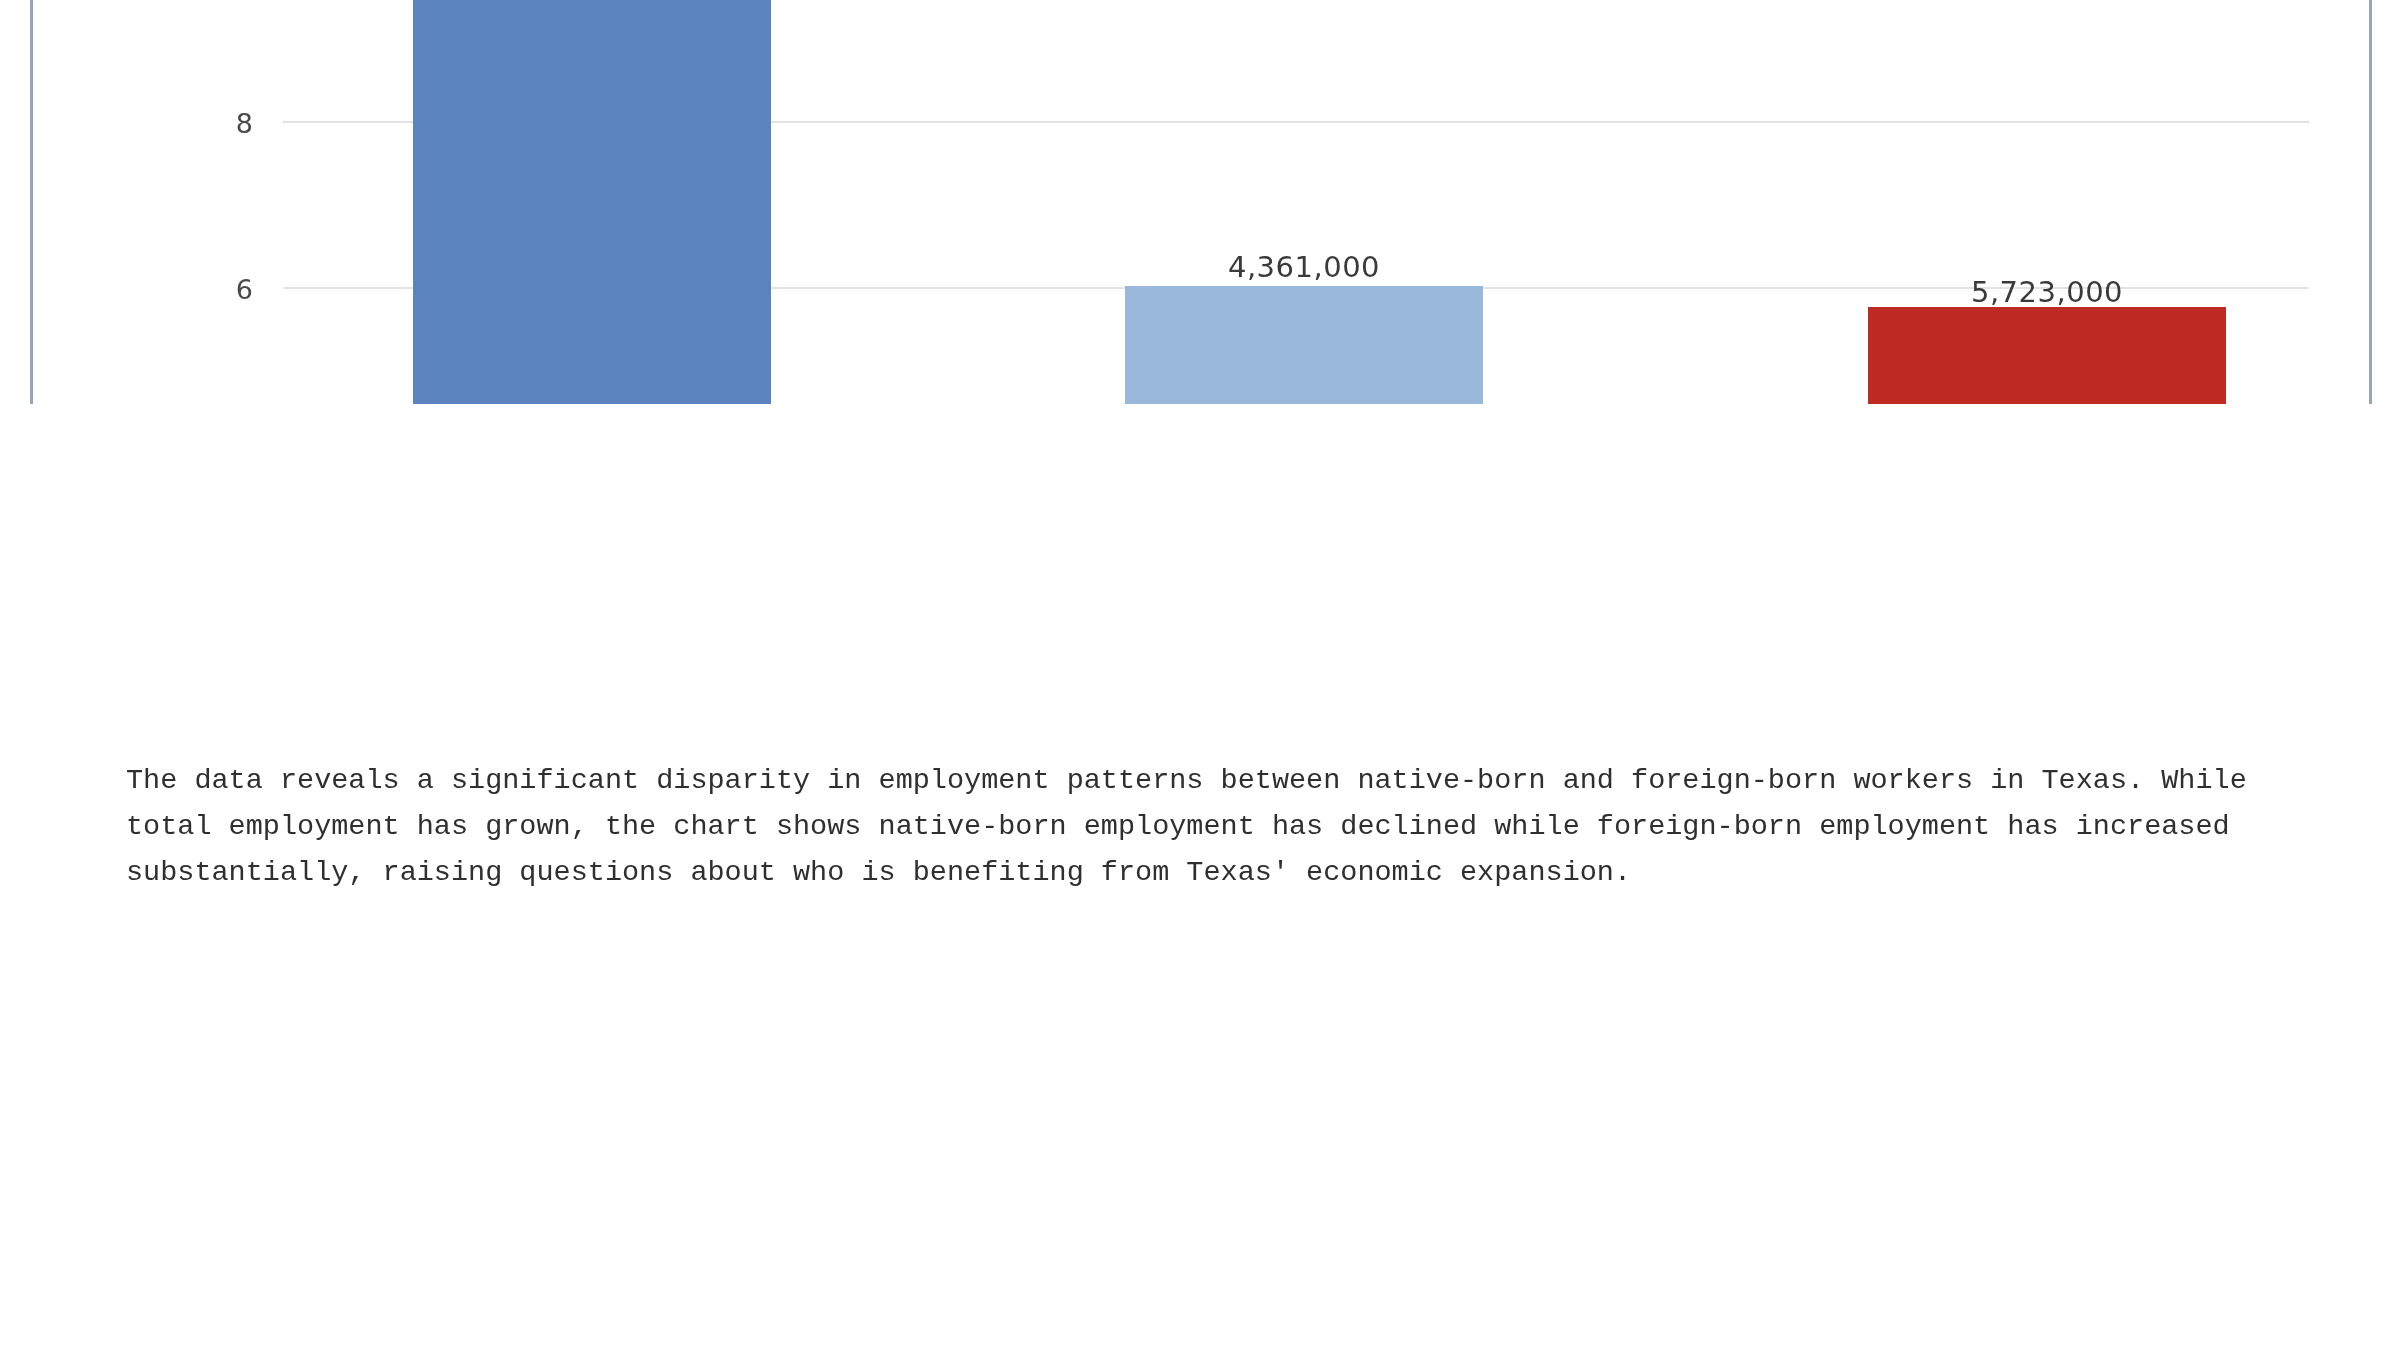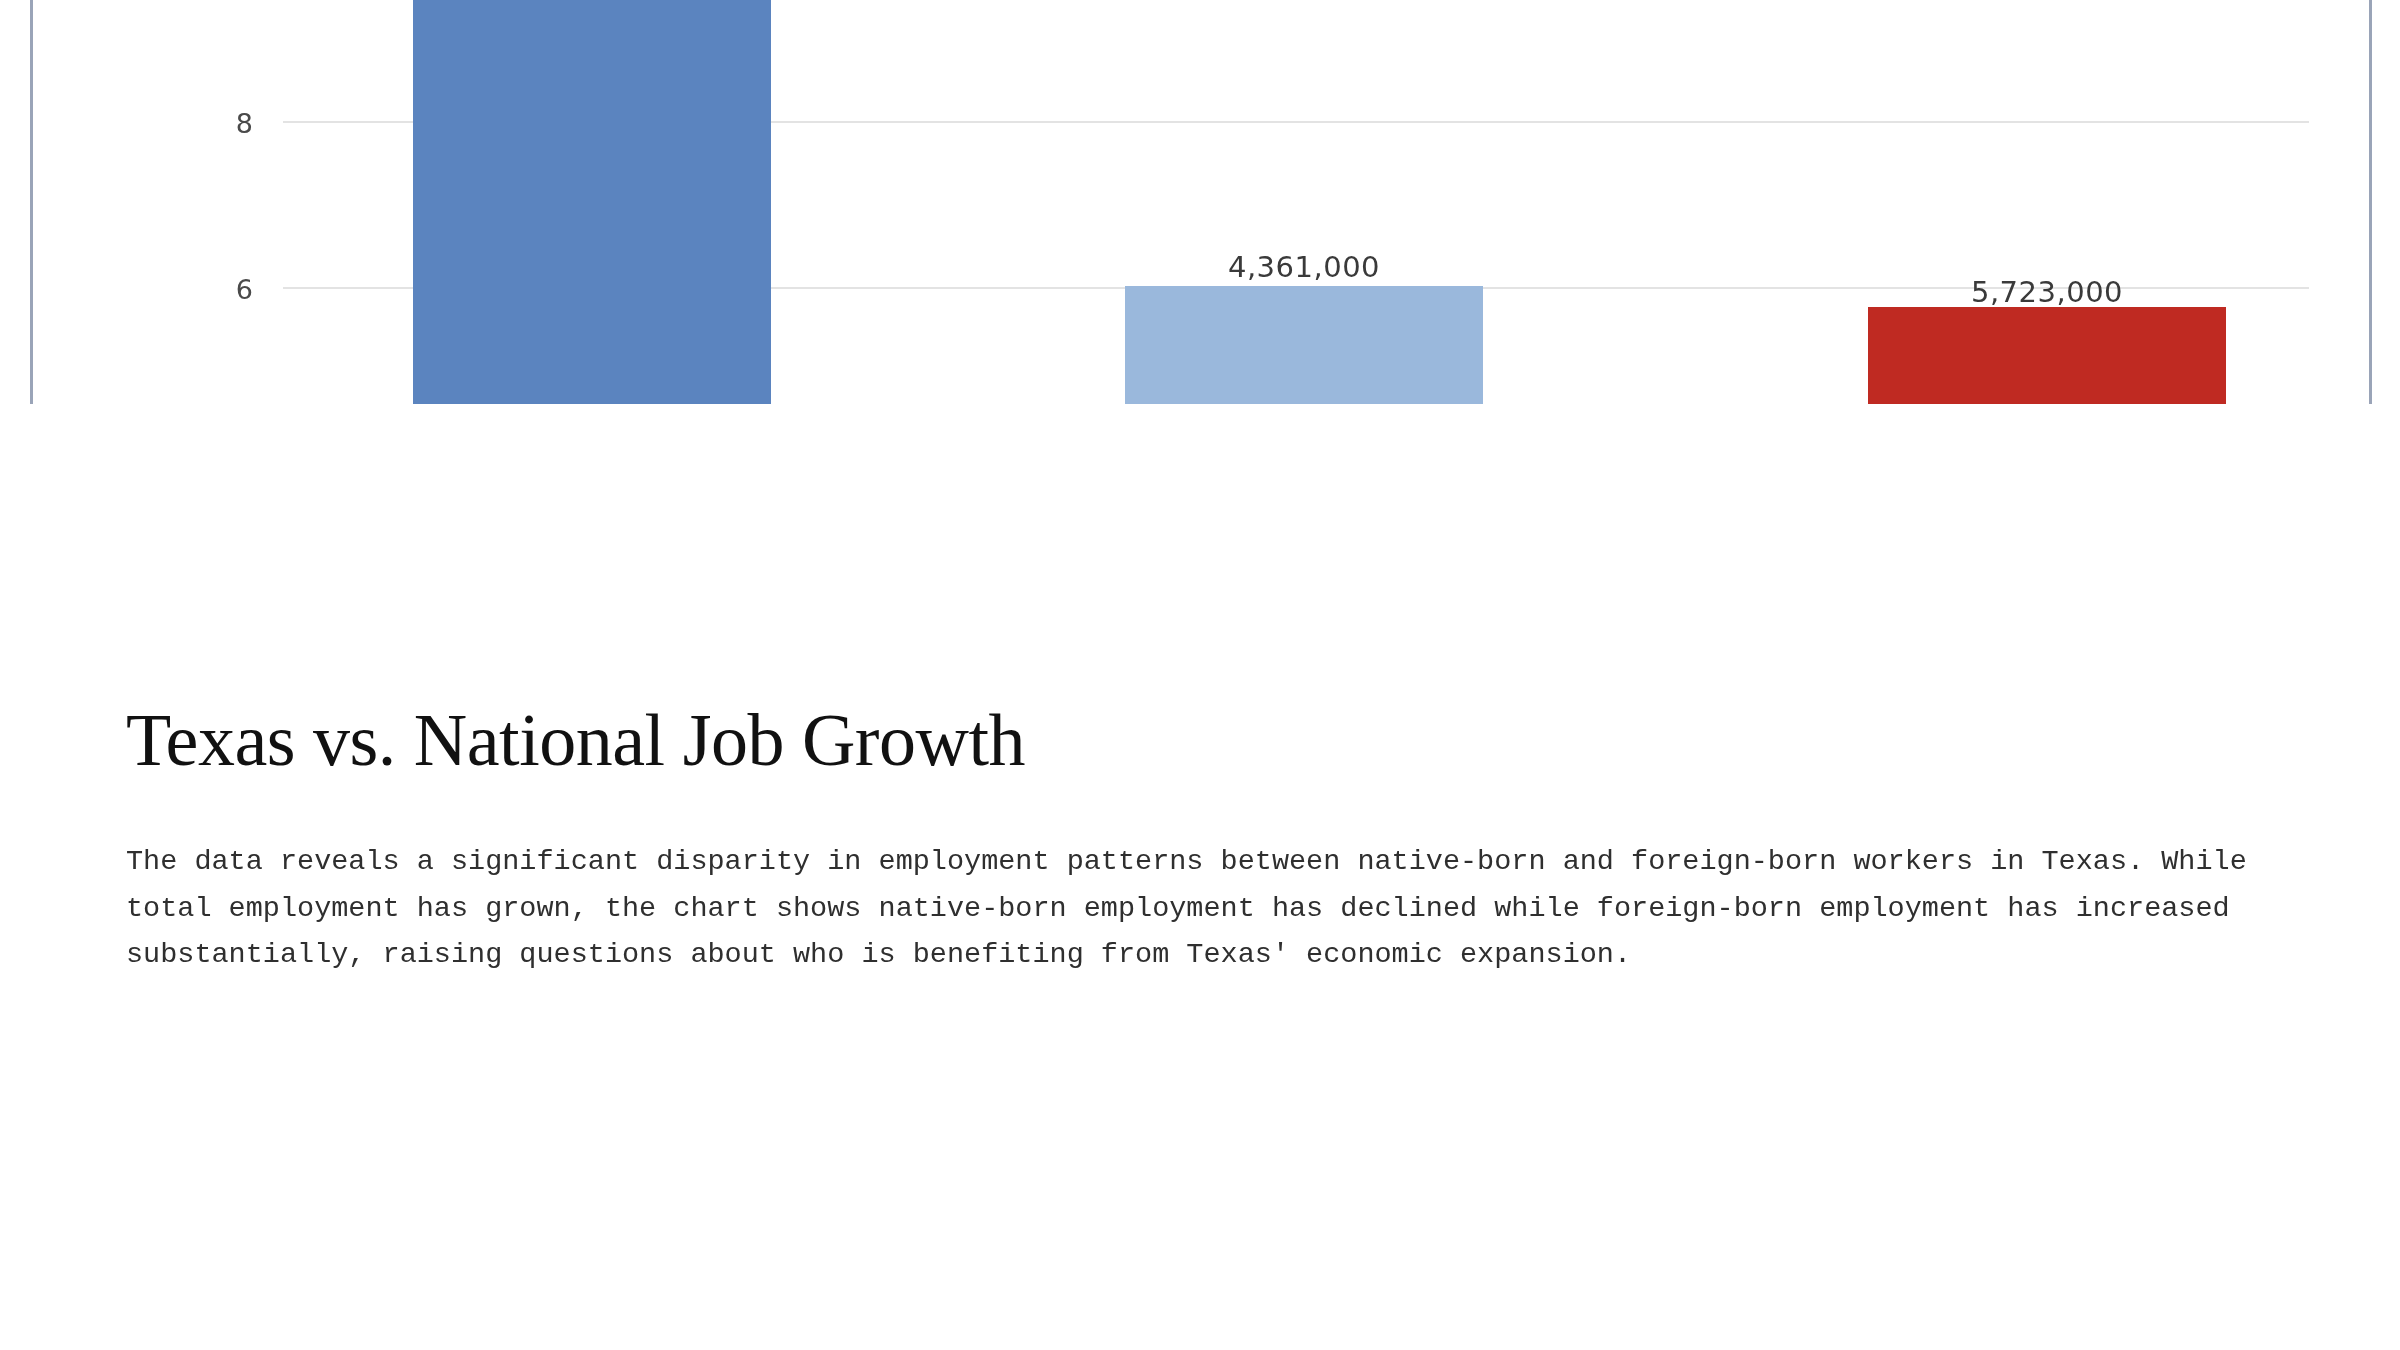--- a/index.html
+++ b/index.html
@@ -118,15 +118,14 @@
       <div class="bar" style="left: 1835px; width: 358px; height: 97px; background: #bf2a22;"></div>
 
       <div class="bar-label" style="left: 1271px; top: 870px;">4,361,000</div>
       <div class="bar-label" style="left: 2014px; top: 895px;">5,723,000</div>
 
     </div>
   </div>
 </div>
 
 <div class="article">
-  <h1 class="article-title">Texas vs. National Job Growth</h1>
   <p class="article-body">The data reveals a significant disparity in employment patterns between native-born and foreign-born workers in Texas. While total employment has grown, the chart shows native-born employment has declined while foreign-born employment has increased substantially, raising questions about who is benefiting from Texas' economic expansion.</p>
 </div>
 
 </body></html>

